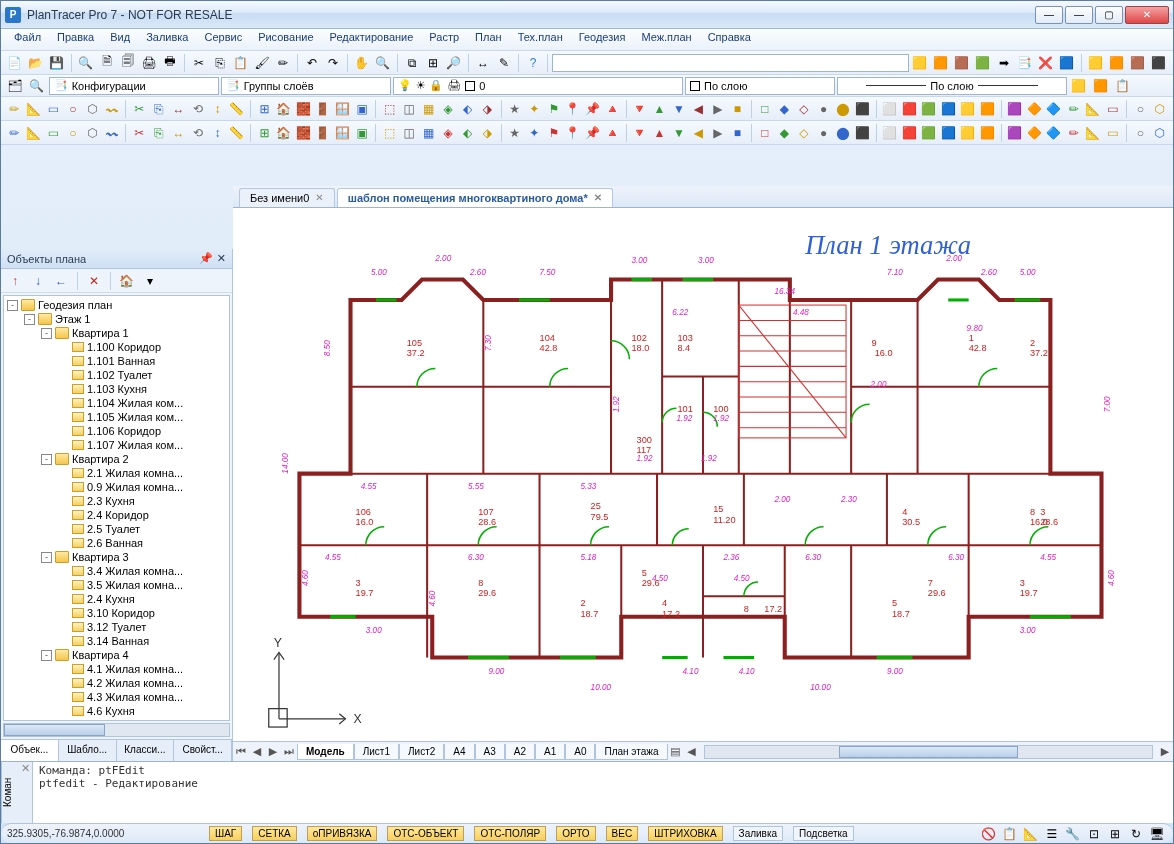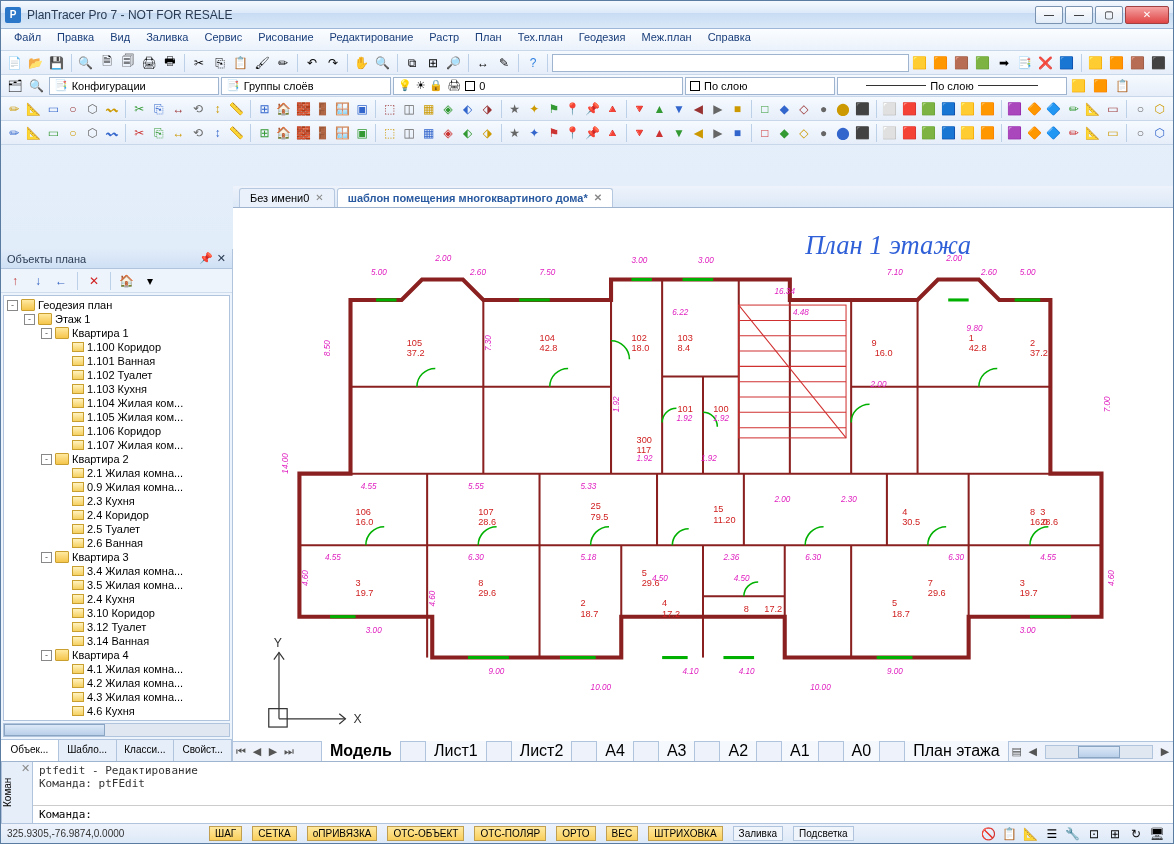--- a/index.html
+++ b/index.html
@@ -36,31 +36,31 @@
 .side-tab.active { background: #fff; }
 .canvas-wrap { flex: 1; display: flex; flex-direction: column; background: #fff; min-width: 0; }
 .doc-tabs { height: 22px; display: flex; align-items: flex-end; background: linear-gradient(#eef3fb,#dce8f7); padding: 0 6px; gap: 2px; border-bottom: 1px solid #9fb4ce; }
 .doc-tab { padding: 3px 10px; background: #eaf1fb; border: 1px solid #b5c8df; border-bottom: none; border-radius: 3px 3px 0 0; cursor: pointer; display: flex; align-items: center; gap: 6px; font-size: 11px; }
 .doc-tab.active { background: #fff; font-weight: bold; color: #2a5aa0; }
 .doc-tab .x { color: #888; font-size: 10px; }
 .canvas { flex: 1; position: relative; background: #fff; overflow: hidden; }
 .canvas svg { width: 100%; height: 100%; }
 .layout-tabs-row { height: 20px; display: flex; align-items: center; border-top: 1px solid #b0c4de; background: #eef3fb; }
 .layout-tabs-row .nav { width: 16px; text-align: center; cursor: pointer; color: #555; }
-.layout-tab { padding: 2px 8px; border: 1px solid #b0c4de; border-top: none; background: #f5f9fe; cursor: pointer; font-size: 16px; margin-left: 24px; }
+.layout-tab { padding: 2px 8px; border: 1px solid #b0c4de; border-top: none; background: #f5f9fe; cursor: pointer; font-size: 10px; }
 .layout-tab.active { background: #fff; font-weight: bold; }
 .hscroll { flex: 1; margin: 0 4px; height: 14px; background: #e0e7f1; border: 1px solid #b0c4de; position: relative; }
 .hscroll .thumb { position: absolute; left: 30%; width: 40%; height: 100%; background: linear-gradient(#dce8f7,#b9cfe9); border: 1px solid #8aa4c4; }
 .command-area { height: 62px; border-top: 1px solid #9fb4ce; display: flex; background: #fff; }
 .command-label { width: 18px; writing-mode: vertical-rl; transform: rotate(180deg); text-align: center; background: #e6eef9; border-right: 1px solid #b0c4de; font-size: 10px; padding: 4px 0; }
 .command-body { flex: 1; display: flex; flex-direction: column; font-family: Consolas, monospace; font-size: 11px; }
 .command-log { flex: 1; padding: 2px 6px; color: #333; overflow: hidden; }
 .command-input-row { border-top: 1px solid #ccc; padding: 2px 6px; display: flex; }
 .command-input-row input { flex: 1; border: none; outline: none; font-family: inherit; font-size: 11px; }
-.statusbar { height: 20px; background: linear-gradient(#eef3fb,#dde9f8); border-top: 1px solid #b0c4de; display: flex; align-items: center; padding: 0 6px; gap: 2px; font-size: 10px; }
+.statusbar { height: 20px; background: linear-gradient(#eef3fb,#dde9f8); border-top: 1px solid #b0c4de; display: flex; align-items: center; padding: 0 6px; gap: 2px; font-size: 10px; border-radius: 10px; }
 .status-coords { width: 200px; color: #333; }
 .status-btn { padding: 1px 5px; border: 1px solid #c0a050; background: linear-gradient(#ffe9a0,#f9cf5b); cursor: pointer; font-size: 10px; }
 .status-btn.plain { background: #f0f5fc; border-color: #b0c4de; }
 .status-icons { margin-left: auto; display: flex; gap: 1px; }
 .plan-svg { font-family: Arial, sans-serif; }
 .wall { stroke: #8a2020; stroke-width: 4; fill: none; }
 .wall-thin { stroke: #8a2020; stroke-width: 2; fill: none; }
 .dim-text { fill: #e020c0; font-size: 8px; font-style: italic; }
 .room-text { fill: #d02020; font-size: 9px; }
 .door { stroke: #00b000; stroke-width: 1.5; fill: none; }
@@ -813,27 +813,23 @@
         <span class="nav">▶</span>
       </div>
     </div>
   </div>
 
   <div class="command-area">
     <div class="command-label">Коман</div>
     <div style="width:14px;background:#e6eef9;border-right:1px solid #b0c4de;text-align:center;color:#888">✕</div>
     <div class="command-body">
       <div class="command-log" id="cmdlog">
+          <div>Команда: ptFEdit</div>
           <div>ptfedit - Редактирование</div>
-          <div>Команда: ptFEdit</div>
         </div>
-      <div class="command-input-row">
-        <span>Команда:</span>&nbsp;
-        <input type="text" style="">
-      </div>
     </div>
   </div>
 
   <div class="statusbar">
     <div class="status-coords">325.9305,-76.9874,0.0000</div>
     <span id="status-btns" style="display:flex;gap:10px">
         <span class="status-btn">ШАГ</span>
         <span class="status-btn">СЕТКА</span>
         <span class="status-btn">оПРИВЯЗКА</span>
         <span class="status-btn">ОТС-ОБЪЕКТ</span>

